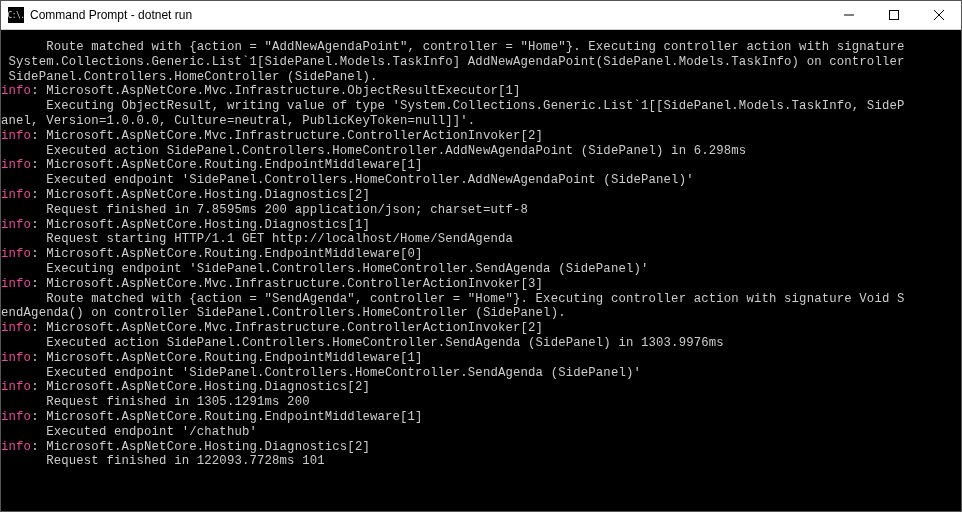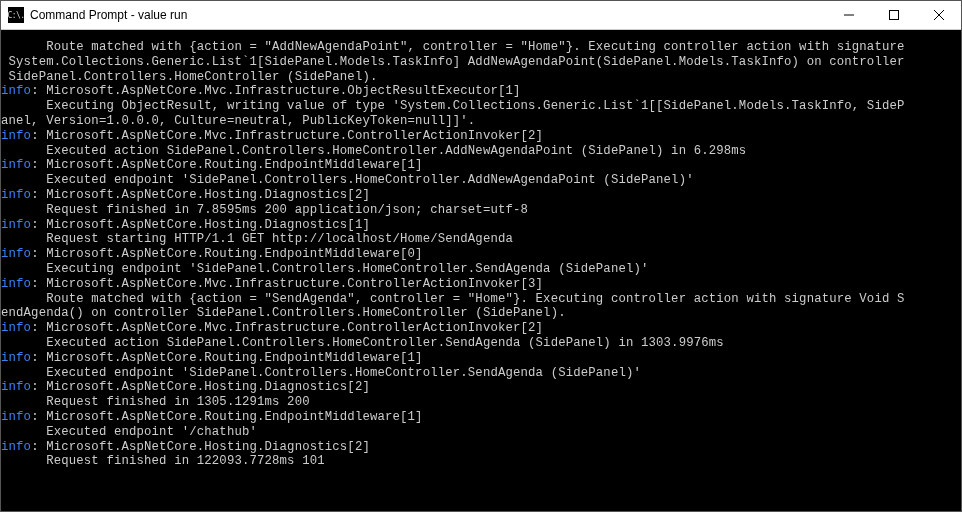--- a/index.html
+++ b/index.html
@@ -60,29 +60,29 @@
     }
     .terminal {
       background: #000;
       color: #ccc;
       padding: 10px 0 0 0;
       line-height: 14.8px;
       white-space: pre;
       letter-spacing: 0.15px;
     }
     .info-prefix {
-      color: #3b82f6;
+      color: #ec4899;
     }
   </style>
 </head>
 <body>
 
 <div class="titlebar">
   <div class="titlebar-icon">C:\.</div>
-  <div class="titlebar-text">Command Prompt - value  run</div>
+  <div class="titlebar-text">Command Prompt - dotnet  run</div>
   <div class="window-controls">
     <div class="window-btn">
       <svg viewBox="0 0 10 10">
           <line x1="0" y1="5" x2="10" y2="5" stroke="#000" stroke-width="1"></line>
         </svg>
     </div>
     <div class="window-btn">
       <svg viewBox="0 0 10 10">
           <rect x="0.5" y="0.5" width="9" height="9" fill="none" stroke="#000" stroke-width="1"></rect>
         </svg>

